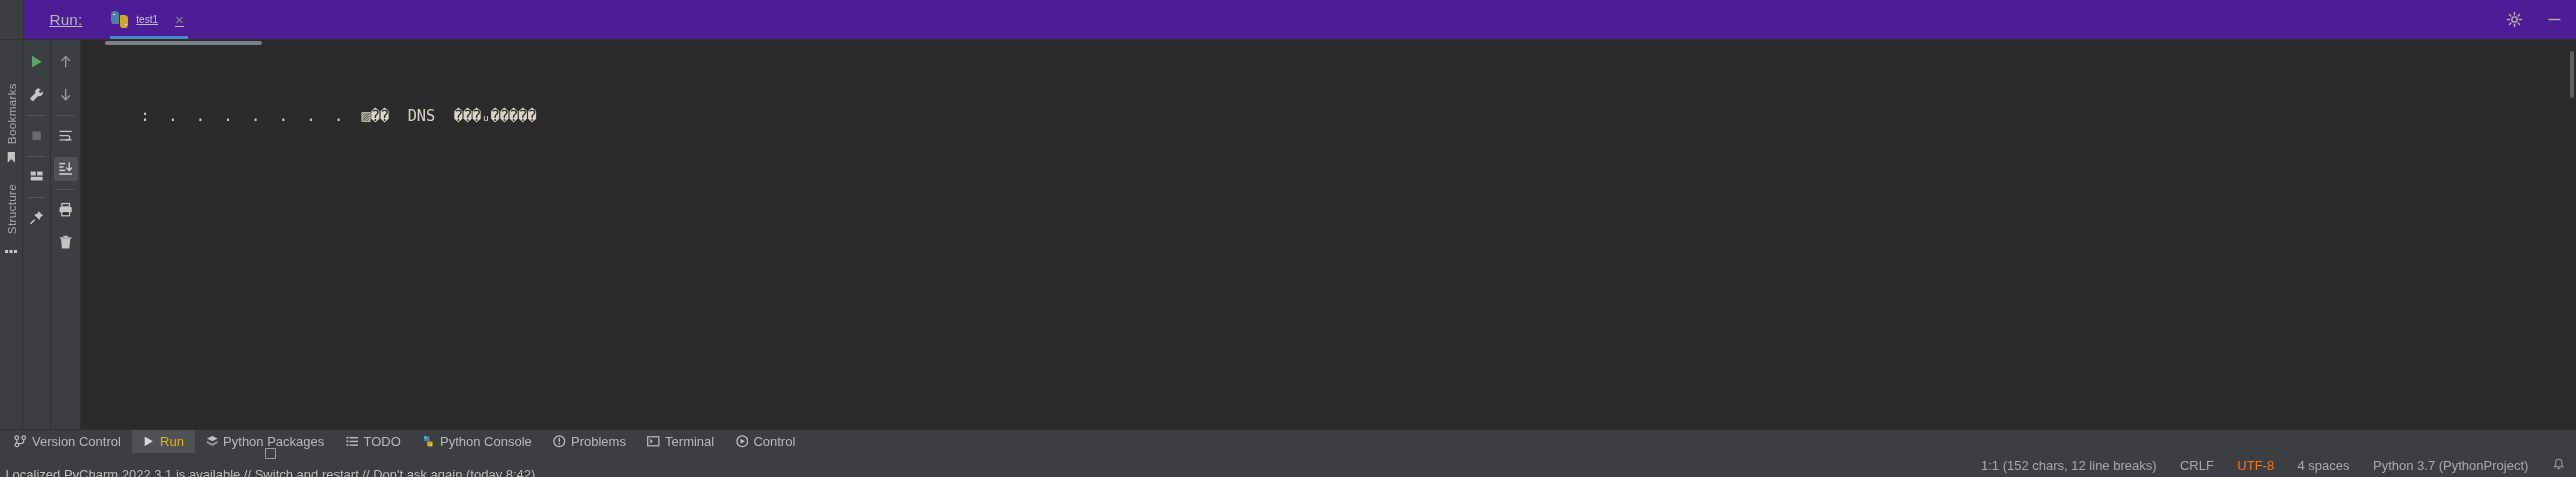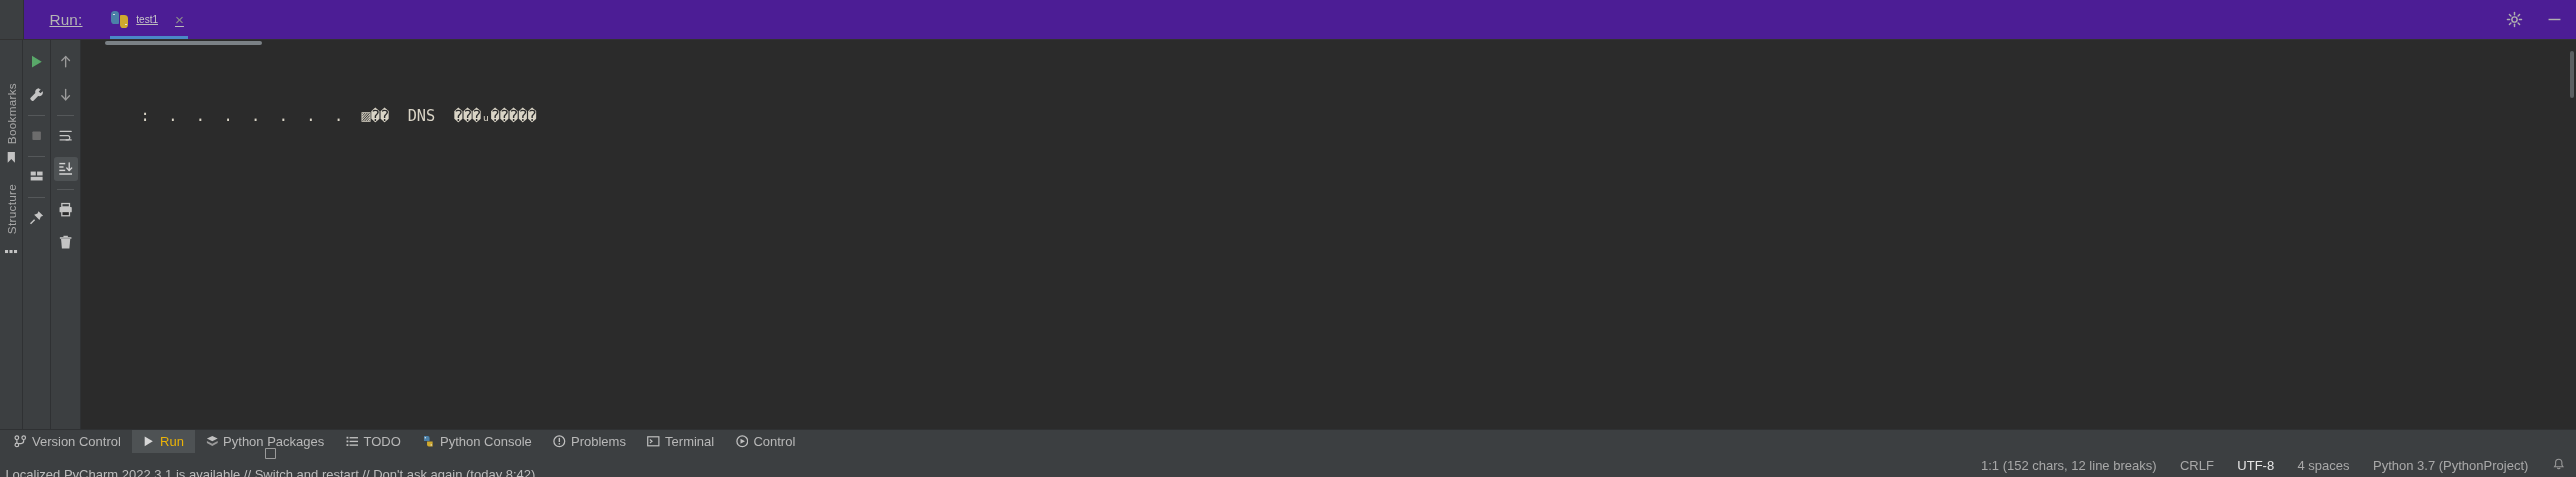--- a/index.html
+++ b/index.html
@@ -149,21 +149,21 @@
     height:24px; flex:0 0 24px;
     background:#3c3f41;
     display:flex; align-items:center;
     font-size:13px; color:#a9a9a9;
     padding:0 7.2px 0 5.4px; gap:0;
     position:relative;
   }
   .sb-left { display:flex; align-items:center; gap:8px;flex-direction:column; }
   .sb-msg { color:#bdbdbd; }
   .sb-right { margin-left:auto; display:flex; align-items:center; gap:23.4px; padding-right:3.6px;}
-  .sb-dim { color:#e5e5e5; }
+  .sb-dim { color:#f97316; }
   .sb-item { white-space:nowrap; }
 
   .ico-box { width:11.7px;height:11.7px;border:1.3px solid #9a9a9a; border-radius:0.9px;}
   svg { display:block; }
 </style>
 </head>
 <body>
 
 <div id="app">
 

